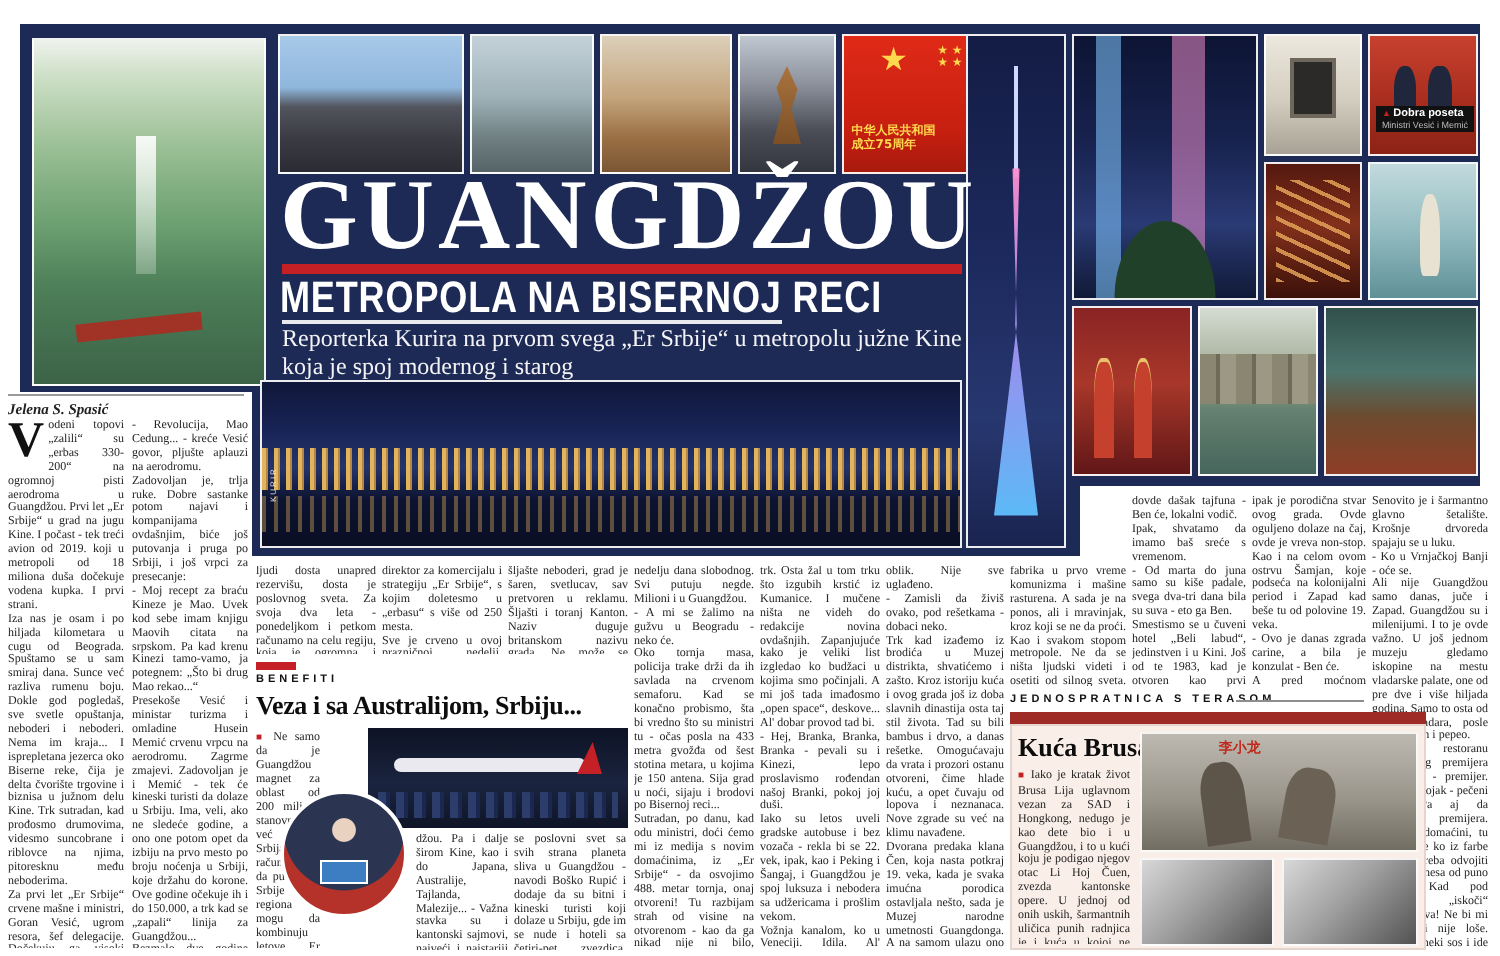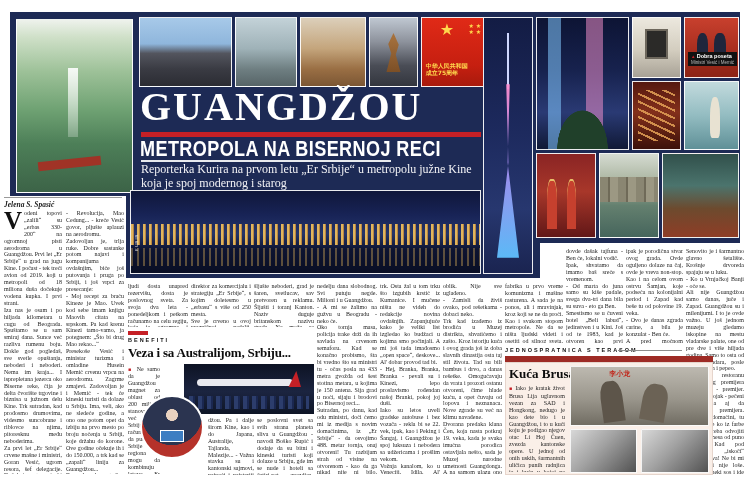--- a/index.html
+++ b/index.html
@@ -41,21 +41,21 @@
   .ph-wedding{background:linear-gradient(180deg,#8a2424 0%,#a8372a 45%,#611717 100%);}
   .ph-wedding .fig{position:absolute;bottom:10%;width:16%;height:58%;background:#c6402e;border-radius:40% 40% 0 0;box-shadow:0 -2px 0 #e8c06a;}
   .ph-canal{background:linear-gradient(180deg,#d5dbd1 0%,#a7b29d 35%,#64806f 62%,#46655c 100%);}
   .ph-canal .row{position:absolute;left:0;right:0;top:28%;height:30%;background:repeating-linear-gradient(90deg,#8a8672 0 8px,#6f6a58 8px 10px,#9c9883 10px 18px);}
   .ph-boat{background:linear-gradient(180deg,#31504b 0%,#4b746d 38%,#6d4a2e 66%,#8f3d26 100%);}
   .ph-city{background:linear-gradient(180deg,#10173a 0%,#182457 30%,#253469 52%,#0d1330 72%,#090e24 100%);}
   .ph-city .lights{position:absolute;left:0;right:0;top:40%;height:26%;background:repeating-linear-gradient(90deg,#f6c45e 0 2px,#c78f3e 2px 3px,transparent 3px 6px);opacity:.9;}
   .ph-city .refl{position:absolute;left:0;right:0;top:70%;height:22%;background:repeating-linear-gradient(90deg,rgba(246,196,94,.35) 0 2px,transparent 2px 6px);}
   .credit{position:absolute;color:rgba(255,255,255,.8);font-family:"Liberation Sans",sans-serif;font-size:4px;letter-spacing:1px;transform:rotate(-90deg);transform-origin:left top;}
   
-  .title{color:#fff;font-family:"Liberation Serif",serif;font-weight:bold;font-size:40px;line-height:46px;letter-spacing:2px;white-space:nowrap;}
+  .title{color:#fff;font-family:"Liberation Serif",serif;font-weight:bold;font-size:50px;line-height:46px;letter-spacing:2px;white-space:nowrap;}
   .redbar{background:#c52026;}
   .subtitle{color:#fff;font-family:"Liberation Sans",sans-serif;font-weight:bold;font-size:22px;line-height:22px;letter-spacing:.5px;transform:scaleX(.82);transform-origin:left center;white-space:nowrap;}
   .subrule{background:rgba(255,255,255,.9);}
   .standfirst{color:#f3f3f6;font-size:12px;line-height:13.5px;}
   
   .byline{border-top:1px solid #9a9a9a;padding-top:2px;font-size:7.5px;font-style:italic;font-weight:bold;color:#222;}
   .col{font-size:6px;line-height:6.9px;text-align:justify;overflow:hidden;white-space:pre-line;color:#242424;}
   .dropcap{float:left;font-size:25px;line-height:21px;font-weight:bold;padding-right:2px;color:#111;}
   
   .kickbar{background:#c52026;}
@@ -147,21 +147,21 @@
 <div class="ph ph-city" style="left:130px;top:190px;width:351px;height:84px;">
   <div class="lights"></div>
   <div class="refl"></div>
   <span class="credit" style="left:3px;top:60px;">KURIR</span>
 </div>
 
 <div class="abs title" style="left:140px;top:84px;width:345px;">GUANGDŽOU</div>
 <div class="abs redbar" style="left:141px;top:132px;width:340px;height:5px;"></div>
 <div class="abs subtitle" style="left:140px;top:138px;width:420px;">METROPOLA NA BISERNOJ RECI</div>
 <div class="abs subrule" style="left:141px;top:160px;width:250px;height:1.5px;"></div>
-<div class="abs standfirst" style="left:141px;top:163px;width:350px;height:28px;overflow:hidden;">Reporterka Kurira na prvom letu „Er Srbije“ u metropolu južne Kine koja je spoj modernog i starog</div>
+<div class="abs standfirst" style="left:141px;top:163px;width:350px;height:28px;overflow:hidden;">Reporterka Kurira na prvom svega „Er Srbije“ u metropolu južne Kine koja je spoj modernog i starog</div>
 
 <div class="abs byline" style="left:4px;top:197px;width:118px;">Jelena S. Spasić</div>
 <div class="abs col" style="left:4px;top:210px;width:58px;height:264px;"><span class="dropcap">V</span><span>odeni topovi „zalili“ su „erbas 330-200“ na ogromnoj pisti aerodroma u Guangdžou. Prvi let „Er Srbije“ u grad na jugu Kine. I počast - tek treći avion od 2019. koji u metropoli od 18 miliona duša dočekuje vodena kupka. I prvi strani.
 Iza nas je osam i po hiljada kilometara u cugu od Beograda. Spuštamo se u sam smiraj dana. Sunce već razliva rumenu boju. Dokle god pogledaš, sve svetle opuštanja, neboderi i neboderi. Nema im kraja... I isprepletana jezerca oko Biserne reke, čija je delta čvorište trgovine i biznisa u južnom delu Kine. Trk sutradan, kad prođosmo drumovima, videsmo suncobrane i riblovce na njima, pitoresknu među neboderima.
 Za prvi let „Er Srbije“ crvene mašne i ministri, Goran Vesić, ugrom resora, šef delegacije. Dočekuju ga visoki zvaničnici provincije Guangdong.
 - Znate li da smo mi najbogatija provincija Kine - domaćini će.
 - Znam, zato sam i došao baš kod vas - šeretski će ministar građevinarstva, saobraćaja i infrastrukture.
 Pade let baš uoči velikog kineskog praznika - 75 godina od stvaranja Narodne Republike Kine.</span></div>
 <div class="abs col" style="left:66px;top:210px;width:58px;height:264px;">- Revolucija, Mao Cedung... - kreće Vesić govor, pljušte aplauzi na aerodromu.
 Zadovoljan je, trlja ruke. Dobre sastanke potom najavi i kompanijama ovdašnjim, biće još putovanja i pruga po Srbiji, i još vrpci za presecanje:

